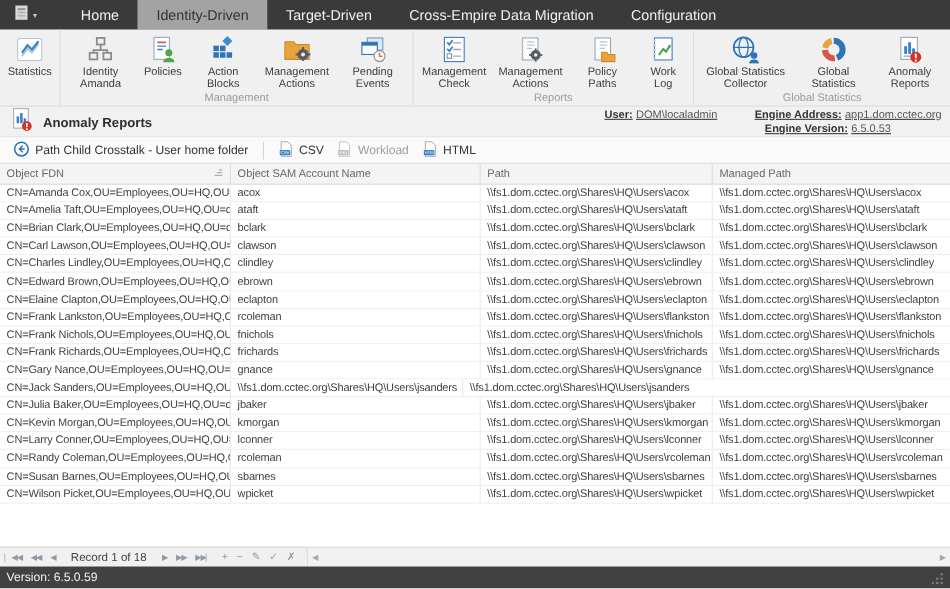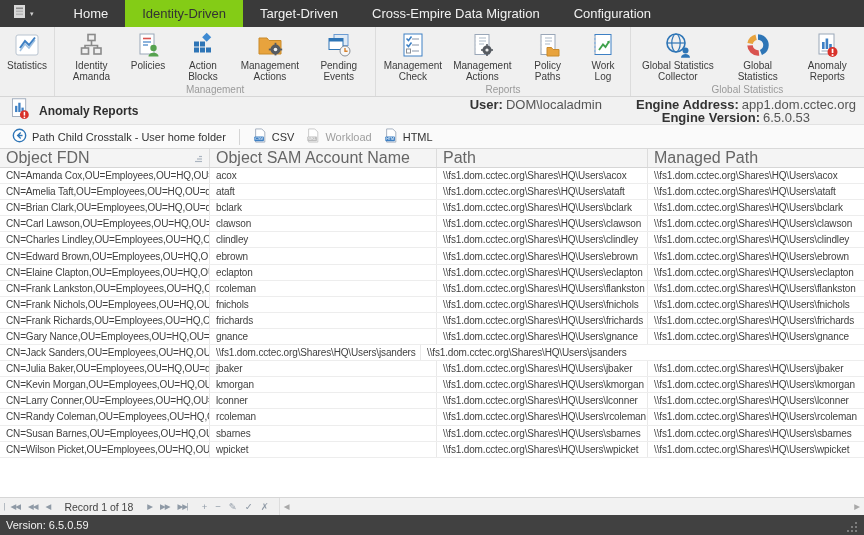--- a/index.html
+++ b/index.html
@@ -9,49 +9,49 @@
     font-family:"Liberation Sans","DejaVu Sans",sans-serif;
     background:#fff; color:#3c3c3c;
     display:flex; flex-direction:column;
   }
 
   
   .titlebar { height:27px; background:#3a3a3a; display:flex; align-items:stretch; flex:none; }
   .appbtn { display:flex; align-items:center; gap:3px; padding:0 9px; margin-left:4px; cursor:pointer; }
   .appbtn .caret { color:#cfcfcf; font-size:7px; }
   .tab { display:flex; align-items:center; padding:0 17px; color:#f1f1f1; font-size:13px; cursor:pointer; }
-  .tab.active { background:#84cc16; color:#333; }
+  .tab.active { background:#a3a3a3; color:#333; }
 
   
   .ribbon { height:70px; background:#f0f0f0; border-bottom:1px solid #d6d6d6; display:flex; flex:none; }
   .rgroup { position:relative; display:flex; align-items:flex-start; padding:2px 2px 12px 2px; border-right:1px solid #dcdcdc; }
   .rgroup:last-child { border-right:none; }
   .rgroup-label { position:absolute; left:0; right:0; bottom:1px; text-align:center; font-size:10px; color:#9a9a9a; white-space:nowrap; }
   .ritem { display:flex; flex-direction:column; align-items:center; padding:2px 5px 0 5px; cursor:pointer; }
   .ricon { height:28px; display:flex; align-items:center; justify-content:center; }
   .rlabel { margin-top:1px; font-size:10px; line-height:11px; color:#3c3c3c; text-align:center; max-width:64px; }
   .rlabel.wide { max-width:86px; }
 
   
   .subheader { height:28px; background:#f1f1f1; border-bottom:1px solid #e2e2e2; display:flex; align-items:center; padding:0 8px; flex:none; }
   .sh-title { font-size:12px; font-weight:bold; color:#2f2f2f; margin-left:8px; }
-  .sh-info { margin-left:auto; display:flex; flex-direction:column; align-items:flex-end; font-size:13px; line-height:13px; }
+  .sh-info { margin-left:auto; display:flex; flex-direction:column; align-items:flex-end; font-size:10px; line-height:13px;text-decoration:underline; }
   .sh-row1 { display:flex; gap:34px; }
   .sh-row2 { margin-right:46px; }
   .sh-info b { color:#333; }
   .sh-info span.val { color:#555; margin-left:3px; }
 
   
   .toolbar { height:24px; background:#fafafa; border-bottom:1px solid #d9d9d9; display:flex; align-items:center; padding:0 6px; font-size:11px; flex:none; }
   .tbtn { display:flex; align-items:center; gap:5px; padding:0 6px; cursor:pointer; color:#333; height:100%; }
   .tbtn.disabled { color:#9f9f9f; cursor:default; }
   .tsep { width:1px; height:16px; background:#d5d5d5; margin:0 7px; }
 
   
-  .grid-header { height:19px; background:#f4f4f4; border-bottom:1px solid #d6d6d6; display:flex; font-size:16px; color:#666; flex:none;justify-content:center; }
+  .grid-header { height:19px; background:#f4f4f4; border-bottom:1px solid #d6d6d6; display:flex; font-size:10px; color:#666; flex:none;justify-content:center; }
   .hcell { display:flex; align-items:center; padding:0 6px; border-right:1px solid #dcdcdc; overflow:hidden; white-space:nowrap; cursor:pointer; }
   .grid-body { flex:none; }
   .grid-row { height:16.1px; display:flex; border-bottom:1px solid #ededed; background:#fff; cursor:default; }
   .cell { display:flex; align-items:center; padding:0 6px; border-right:1px solid #e9e9e9; overflow:hidden; white-space:nowrap; font-size:10px; letter-spacing:-0.15px; color:#3f3f3f; }
   .c0 { width:210px; flex:none; } .c1 { width:227px; flex:none; } .c2 { width:211px; flex:none; } .c3 { flex:1; border-right:none; }
   .hcell.c0 { justify-content:space-between; }
   .grid-filler { flex:1; background:#fff; }
 
   
   .navigator { height:18px; border-top:1px solid #d6d6d6; background:#f0f0f0; display:flex; align-items:center; font-size:10.5px; color:#444; flex:none; }

